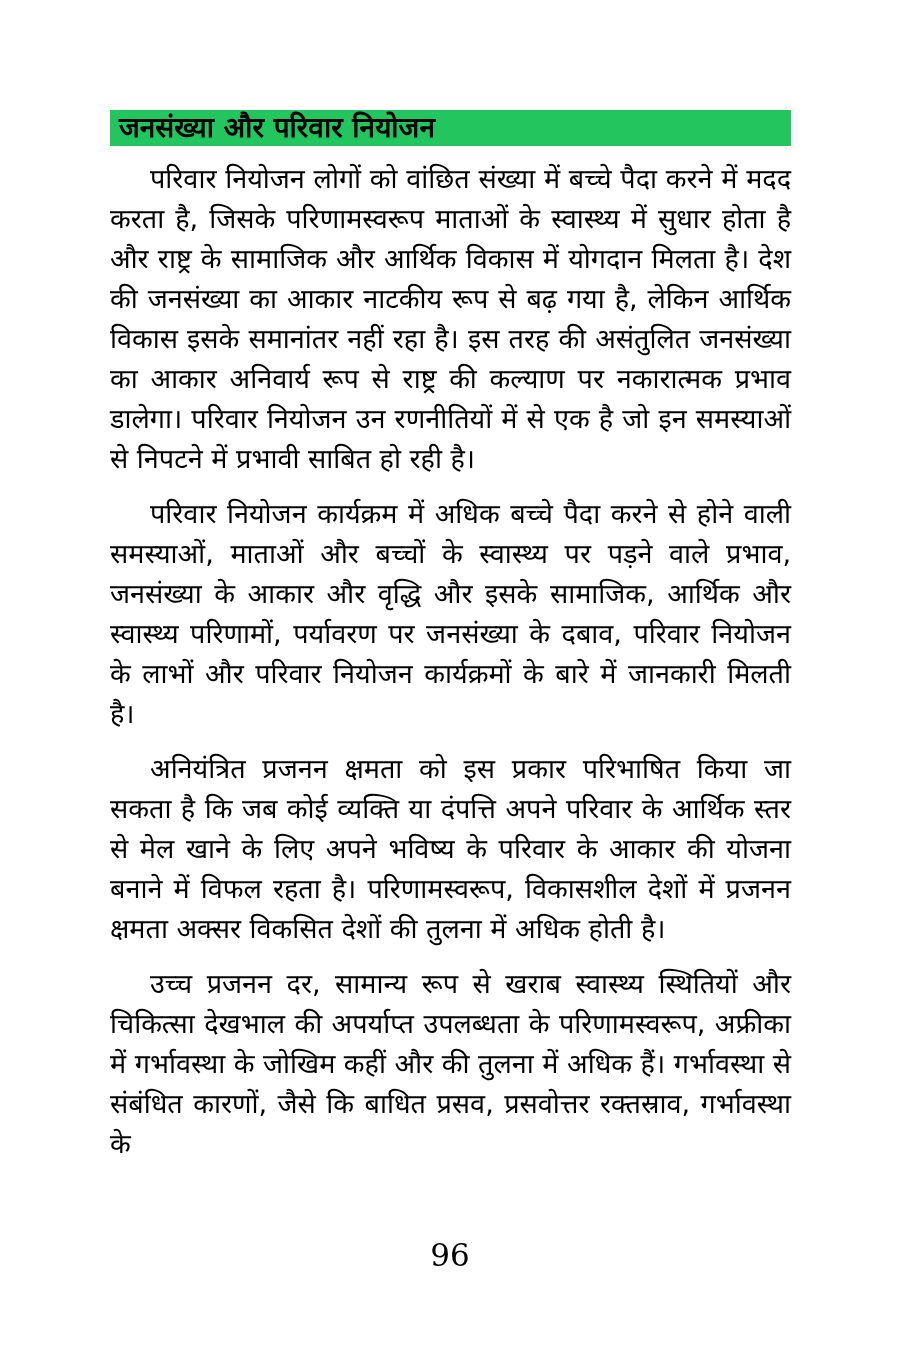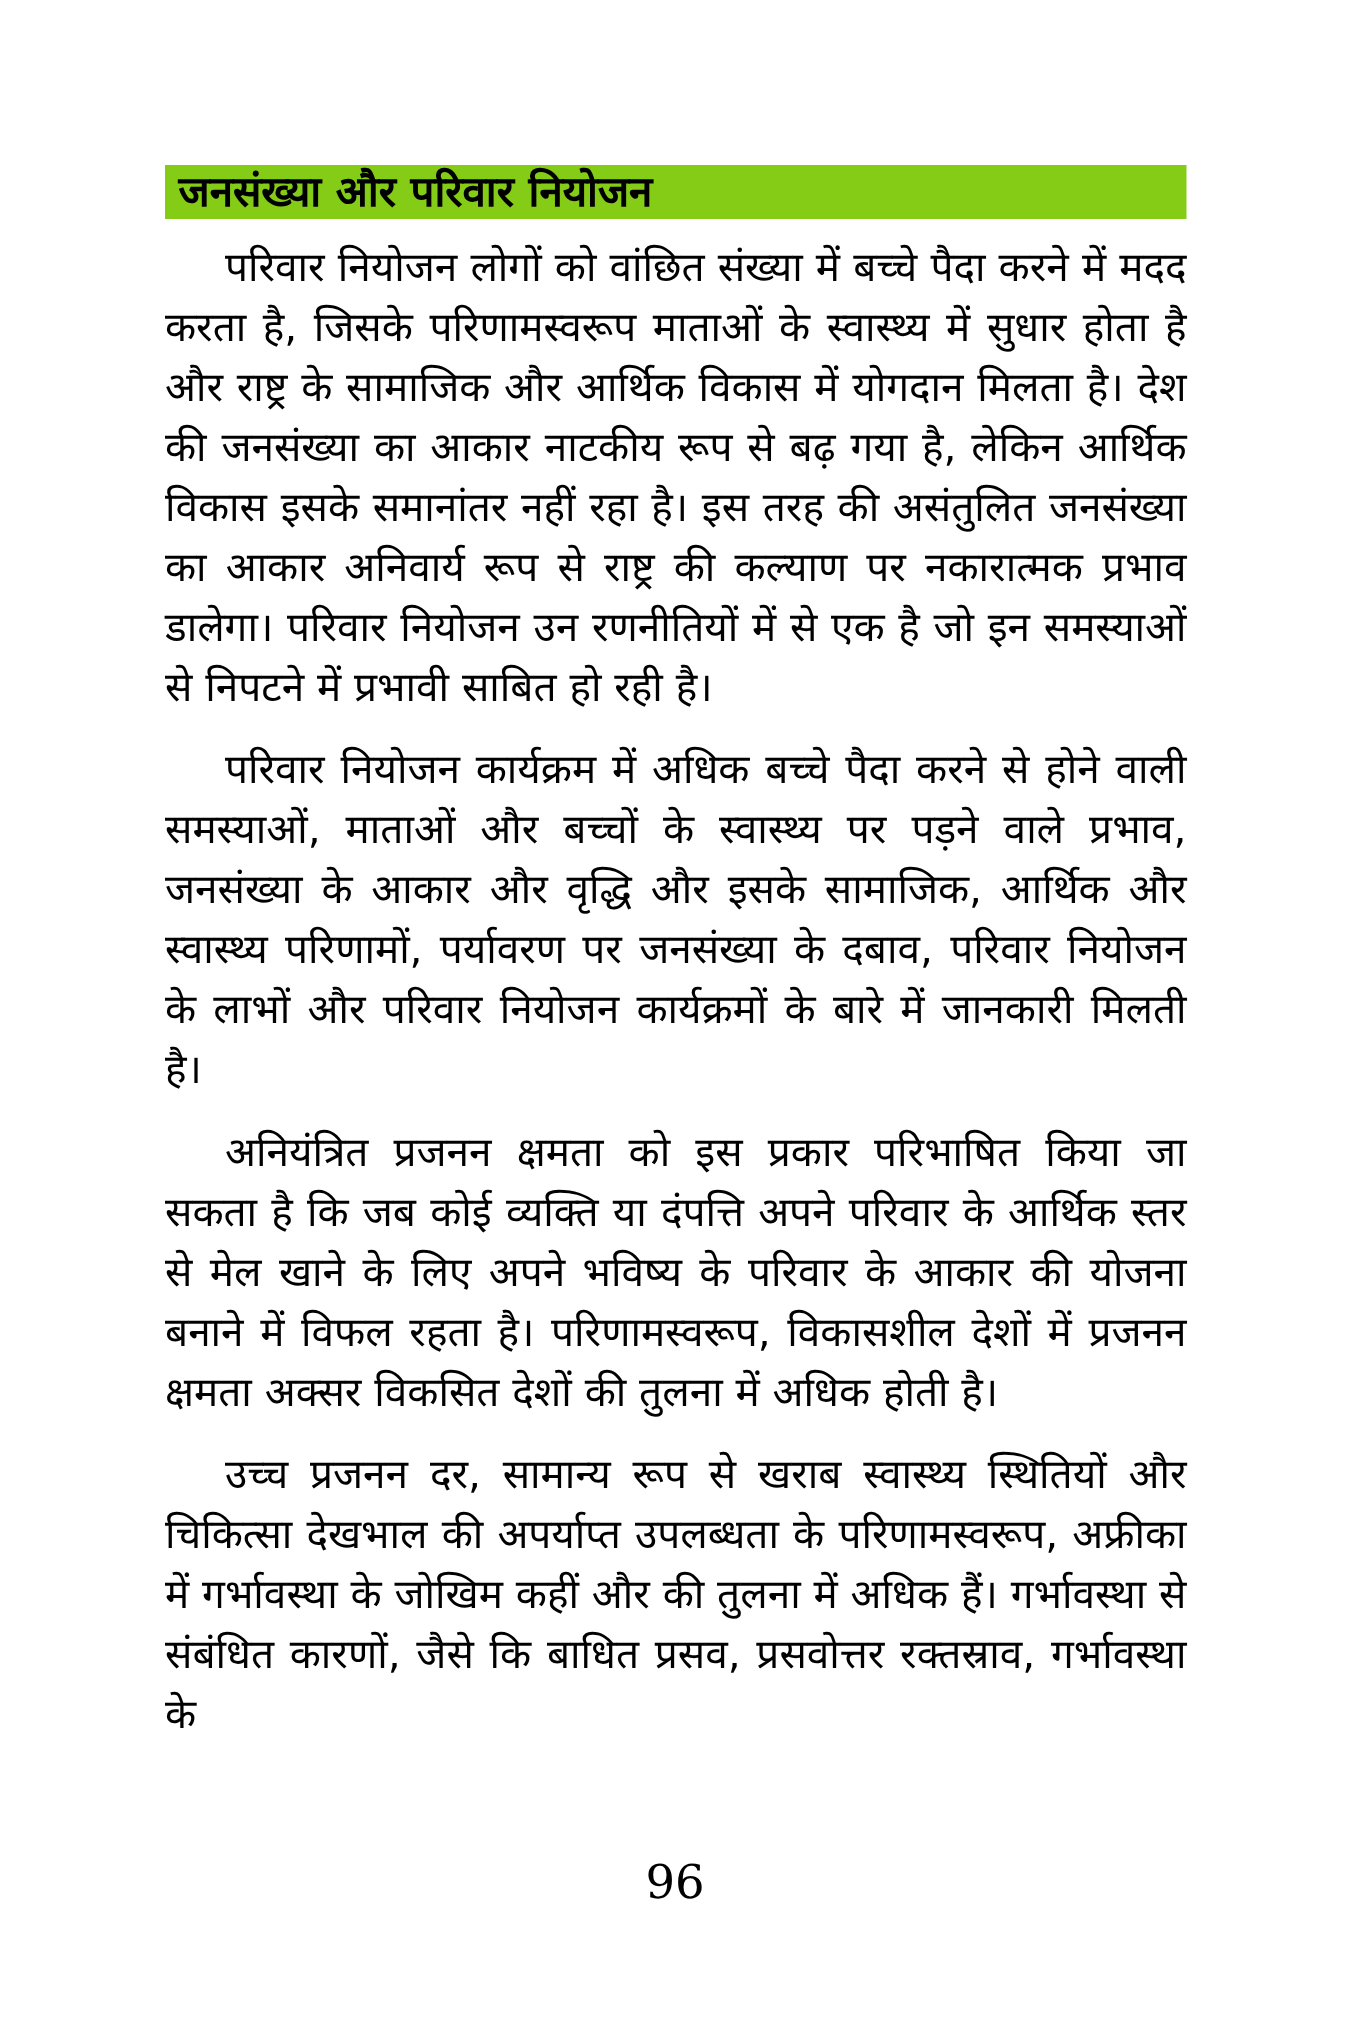--- a/index.html
+++ b/index.html
@@ -27,21 +27,21 @@
     line-height: 40px;
     text-align: justify;
     text-indent: 40px;
     margin: 0 0 15px 0;
     color: #000000;
   }
   .body-para.continued {
     text-align-last: justify;
   }
   .section-heading {
-    background: #84cc16;
+    background: #22c55e;
     color: #000000;
     font-size: 28px;
     font-weight: bold;
     line-height: 34px;
     padding: 1px 0 1px 9px;
     margin: 9px 0 13px 0;
   }
   .page-number {
     position: absolute;
     top: 1237px;

